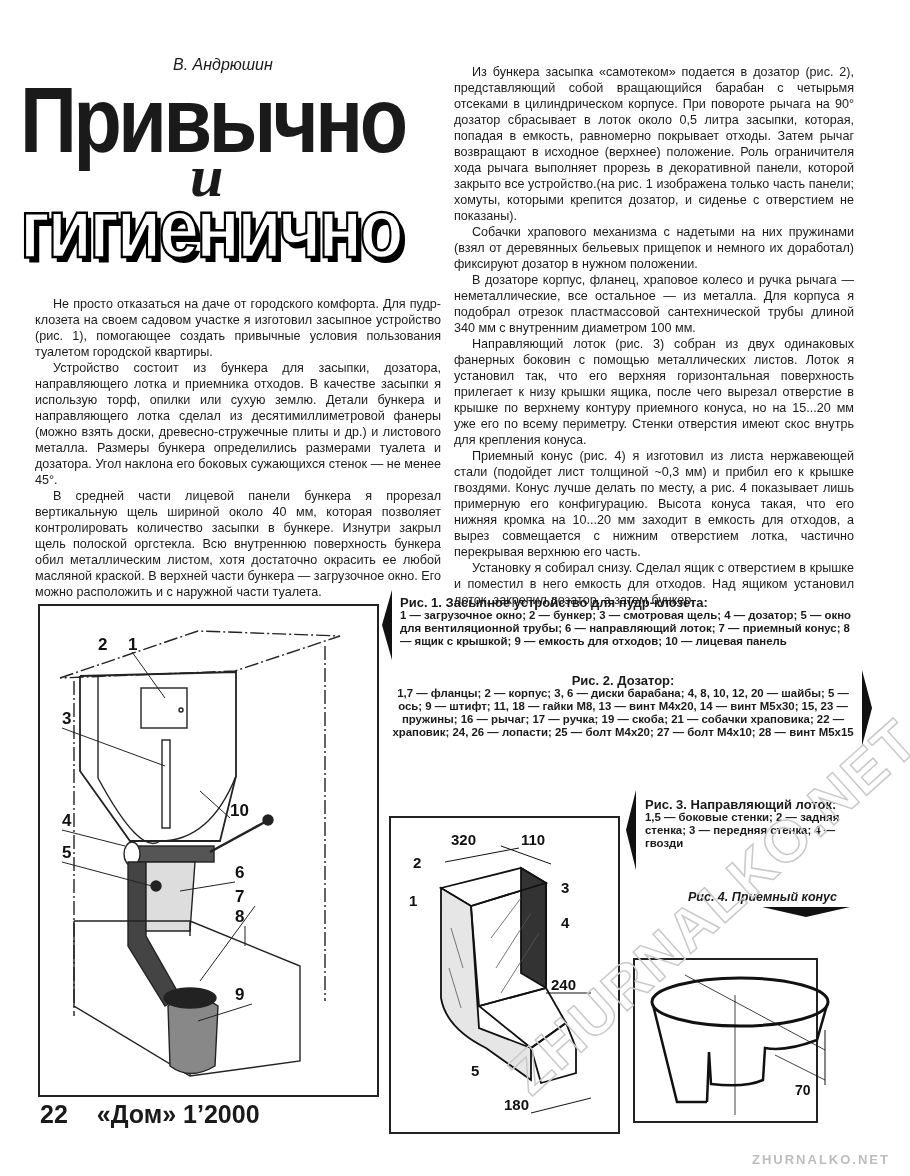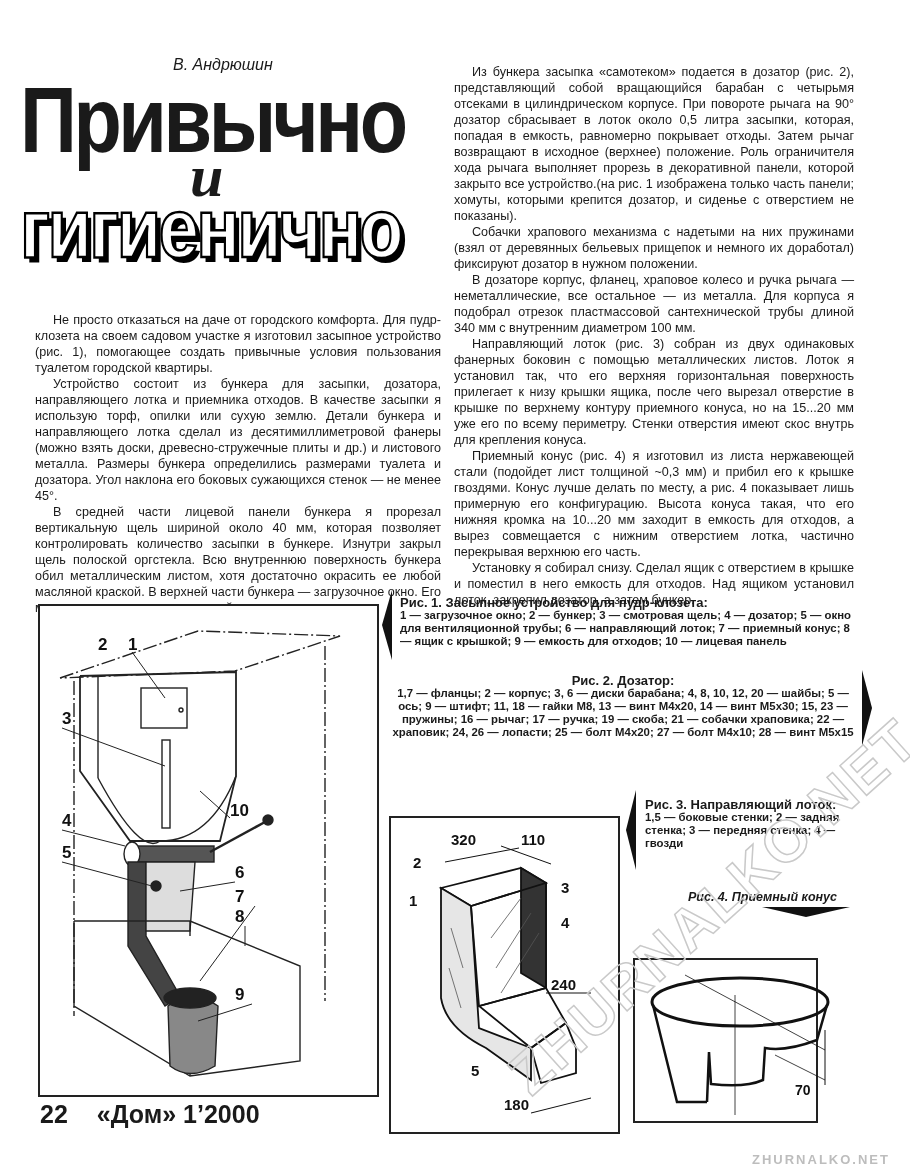--- a/index.html
+++ b/index.html
@@ -4,21 +4,21 @@
 <style>
   html, body { margin: 0; padding: 0; background: #ffffff; }
   body { width: 910px; height: 1176px; position: relative; overflow: hidden; font-family: "Liberation Sans", sans-serif; color: #1a1a1a; }
   .abs { position: absolute; }
   .author { left: 173px; top: 56px; font-style: italic; font-size: 16px; }
   .title1 { left: 20px; top: 74px; font-size: 92px; font-weight: 900; letter-spacing: -4px; line-height: 1; transform: scaleX(0.86); transform-origin: left top; font-family: "Liberation Sans", sans-serif; }
   .title-i { left: 190px; top: 146px; font-size: 60px; font-style: italic; font-weight: bold; font-family: "Liberation Serif", serif; line-height: 1; }
   .title2 { left: 20px; top: 186px; font-size: 84px; font-weight: 900; line-height: 1; color: #fff; -webkit-text-stroke: 2.5px #000; text-shadow: 5px 5px 0 #000; letter-spacing: -3px; transform: scaleX(0.86); transform-origin: left top; }
   .col { font-size: 12.6px; line-height: 16px; text-align: justify; }
   .col p { margin: 0; text-indent: 18px; }
-  .col-left { left: 35px; top: 312px; width: 406px; }
+  .col-left { left: 35px; top: 296px; width: 406px; }
   .col-right { left: 454px; top: 64px; width: 400px; }
   .cap { font-weight: bold; font-size: 11.4px; line-height: 13px; }
   .cap .h { font-size: 13px; }
   .cap1 { left: 400px; top: 596px; width: 455px; }
   .cap2 { left: 392px; top: 674px; width: 462px; text-align: center; }
   .cap3 { left: 645px; top: 798px; width: 210px; }
   .cap4 { left: 688px; top: 890px; font-style: italic; font-weight: bold; font-size: 12.5px; }
   .frame { border: 2px solid #222; box-sizing: border-box; background: #fff; }
   .fig1 { left: 38px; top: 604px; width: 341px; height: 493px; }
   .fig3 { left: 389px; top: 773px; width: 231px; height: 318px; margin-top: 43px; }

